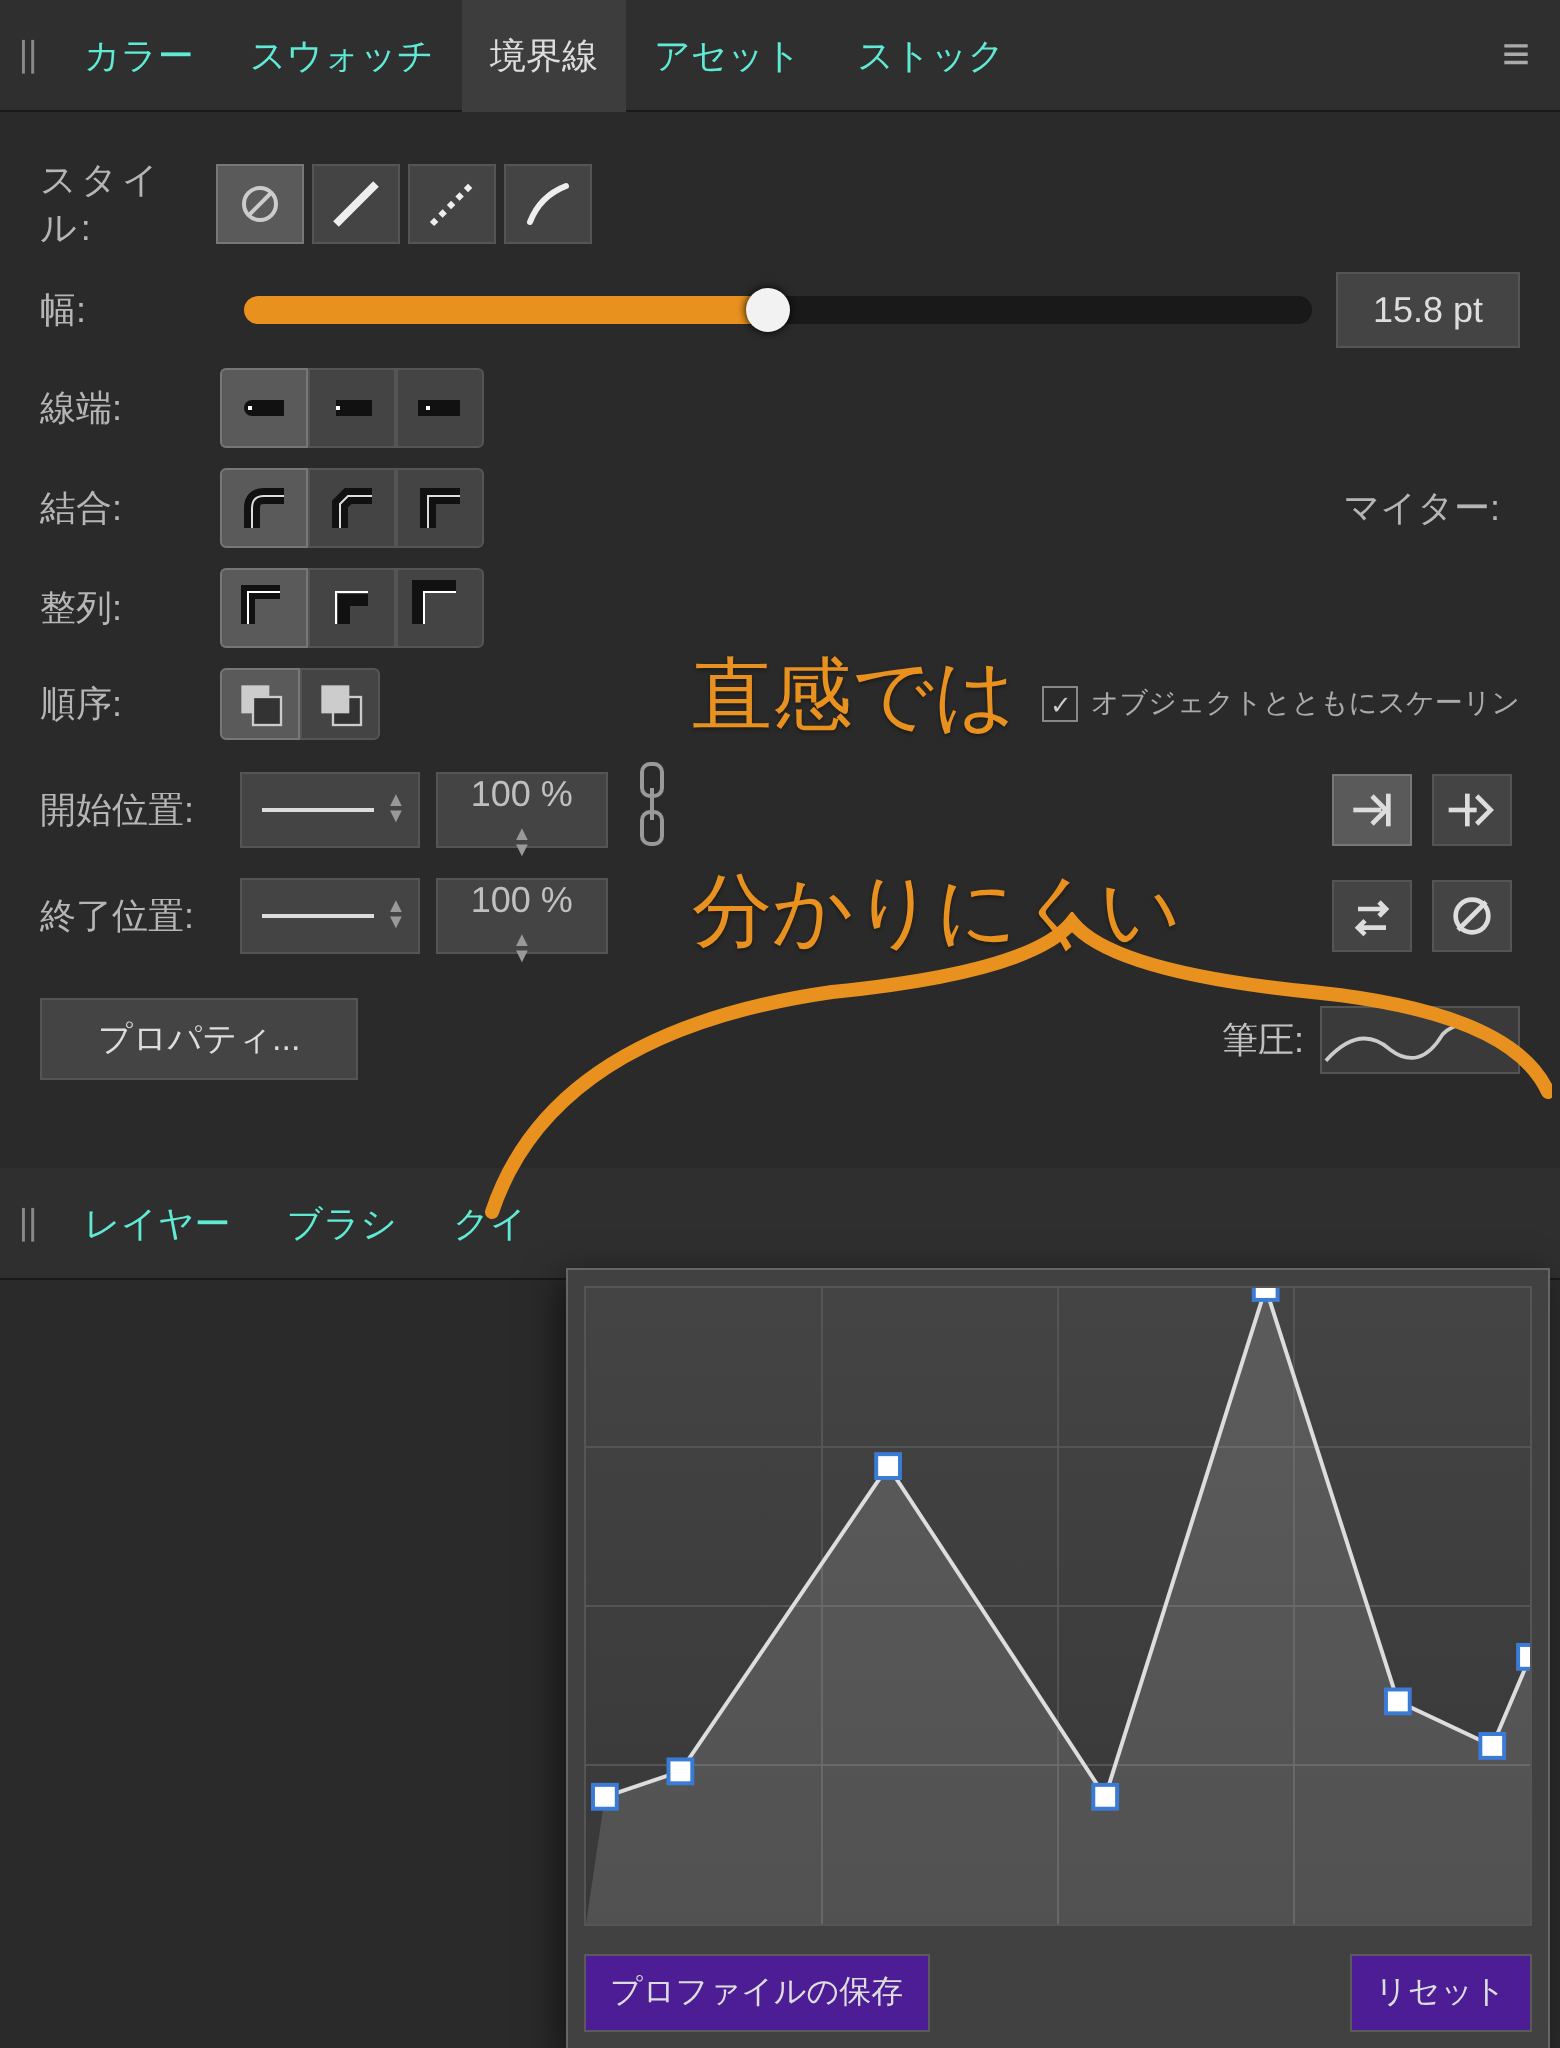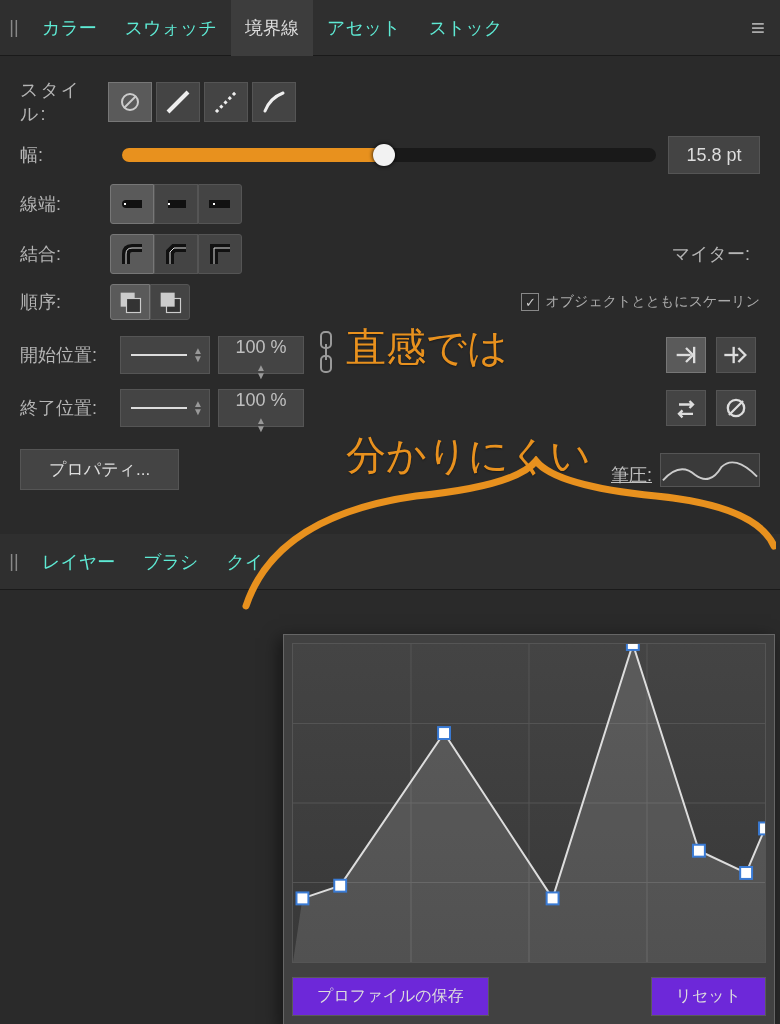--- a/index.html
+++ b/index.html
@@ -97,21 +97,21 @@
   .link-icon { width: 28px; color: #888; text-align: center; }
 
   .check { width: 18px; height: 18px; border: 1px solid #888; margin-right: 6px; display: inline-flex; align-items: center; justify-content: center; font-size: 13px; color: #ccc; }
   .scale-label { font-size: 14px; color: #aaa; white-space: nowrap; overflow: hidden; }
 
   .prop-btn {
     padding: 8px 28px;
     background: #444; border: 1px solid #555;
     color: #ddd; font-size: 17px;
   }
-  .pressure-row { margin-left: auto; display: flex; align-items: flex-end; gap: 8px; text-decoration: underline; }
+  .pressure-row { margin-left: auto; display: flex; align-items: center; gap: 8px; }
   .pressure-thumb { width: 100px; height: 34px; background: #3a3a3a; border: 1px solid #555; position: relative; }
   .pressure-thumb svg { width: 100%; height: 100%; }
 
   .panel2-tabs { margin-top: 22px; }
 
   
   .popup {
     position: absolute;
     left: 283px; top: 634px;
     width: 492px;
@@ -122,22 +122,22 @@
   .curve-area {
     margin: 8px;
     height: 320px;
     background: linear-gradient(#444, #383838);
     border: 1px solid #555;
     position: relative;
   }
   .curve-area svg { width: 100%; height: 100%; }
   .popup-buttons { display: flex; padding: 6px 8px 10px; gap: 8px; }
   .popup-btn {
-    background: #6d28d9; border: 1px solid #5a5a5a;
-    padding: 8px 24px; color: #ddd; font-size: 16px;
+    background: #4c1d95; border: 1px solid #5a5a5a;
+    padding: 8px 12px; color: #ddd; font-size: 16px;
   }
   .popup-btn.reset { margin-left: auto; }
 
   
   .anno-text {
     position: absolute;
     color: #e8911e;
     font-size: 40px;
     font-weight: 400;
     text-shadow: 0 1px 2px rgba(0,0,0,.4);
@@ -244,20 +244,43 @@
       <div class="icon-btn">
         <svg viewBox="0 0 28 28">
             <path d="M8 24 V8 H24" stroke="#111" stroke-width="8" fill="none"></path>
             <path d="M8 24 V8 H24" stroke="#ddd" stroke-width="1" fill="none"></path>
           </svg>
       </div>
     </div>
     <span class="miter-label">マイター:</span>
   </div>
 
+  <div class="row">
+    <span class="label">整列:</span>
+    <div class="btn-group">
+      <div class="icon-btn active">
+        <svg viewBox="0 0 28 28">
+            <path d="M6 22 V6 H22" stroke="#111" stroke-width="7" fill="none"></path>
+            <path d="M6 22 V6 H22" stroke="#fff" stroke-width="1" fill="none"></path>
+          </svg>
+      </div>
+      <div class="icon-btn">
+        <svg viewBox="0 0 28 28">
+            <path d="M6 22 V6 H22" stroke="#fff" stroke-width="1" fill="none"></path>
+            <path d="M10 22 V10 H22" stroke="#111" stroke-width="6" fill="none"></path>
+          </svg>
+      </div>
+      <div class="icon-btn">
+        <svg viewBox="0 0 28 28">
+            <path d="M3 22 V3 H22" stroke="#111" stroke-width="6" fill="none"></path>
+            <path d="M6 22 V6 H22" stroke="#fff" stroke-width="1" fill="none"></path>
+          </svg>
+      </div>
+    </div>
+  </div>
 
   <div class="row">
     <span class="label">順序:</span>
     <div class="btn-group">
       <div class="icon-btn small active">
         <svg viewBox="0 0 24 24">
             <rect x="4" y="4" width="12" height="12" fill="#ccc"></rect>
             <rect x="9" y="9" width="12" height="12" fill="#333" stroke="#ccc"></rect>
           </svg>
       </div>

